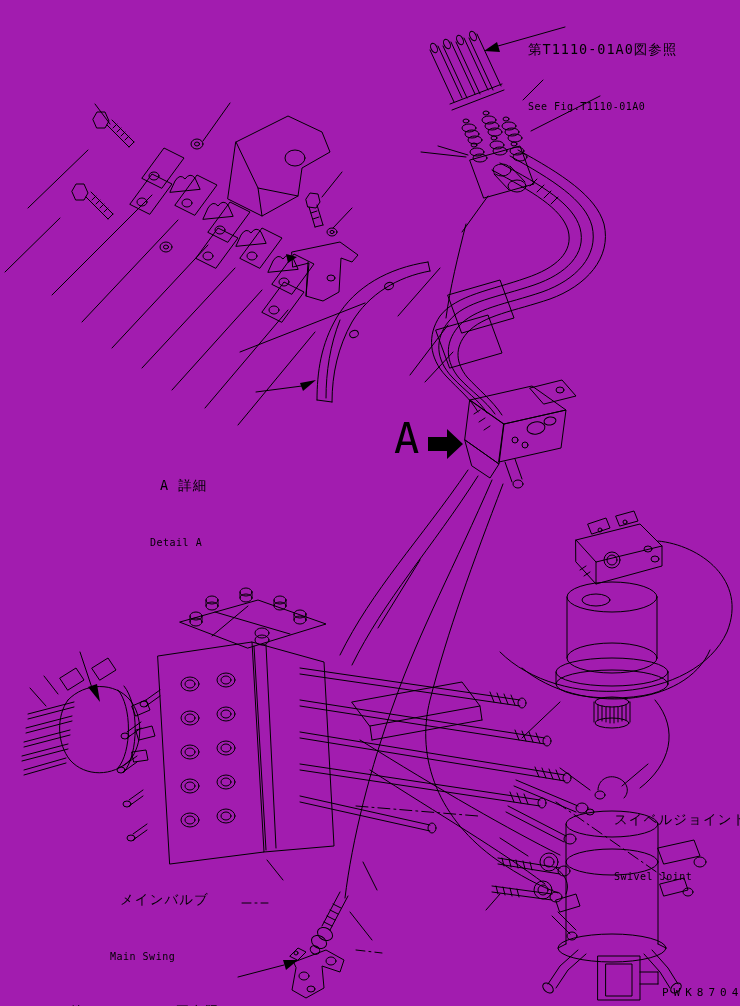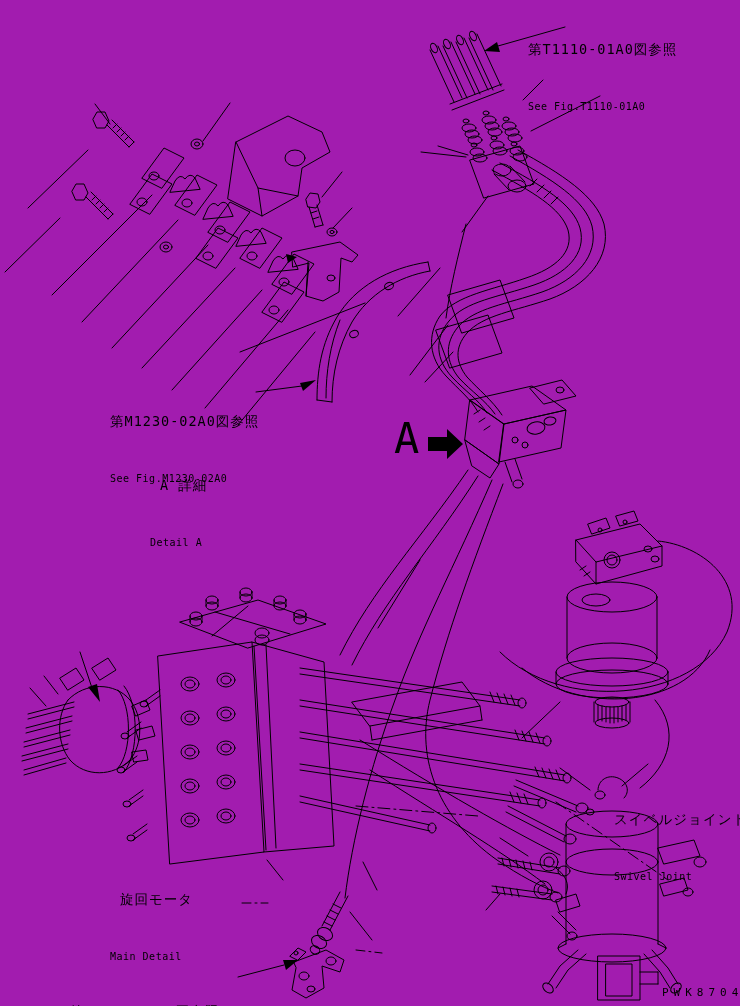--- a/index.html
+++ b/index.html
@@ -354,35 +354,31 @@
   </g>
 
 </g>
 </svg>
 
 <div class="lbl" style="left:528px;top:2px;">
   <div class="jp">第T1110-01A0図参照</div>
   <div class="en">See Fig.T1110-01A0</div>
 </div>
 
-<div class="lbl" style="left:110px;top:374px;">
-  <div class="jp">第M1230-02A0図参照</div>
-  <div class="en">See Fig.M1230-02A0</div>
-</div>
 
 <div class="lbl" style="left:150px;top:438px;">
   <div class="jp jp-wide jp-indent">A 詳細</div>
   <div class="en">Detail A</div>
 </div>
 
 
 
 <div class="lbl" style="left:110px;top:852px;">
-  <div class="jp jp-indent">旋回モータ</div>
-  <div class="en">Main Detail</div>
+  <div class="jp jp-indent">メインバルブ</div>
+  <div class="en">Main Swing</div>
 </div>
 
 <div class="lbl" style="left:614px;top:772px;">
   <div class="jp">スイベルジョイント</div>
   <div class="en">Swivel Joint</div>
 </div>
 
 <div class="lbl" style="left:70px;top:964px;">
   <div class="jp">第H1210-01A0図参照</div>
   

